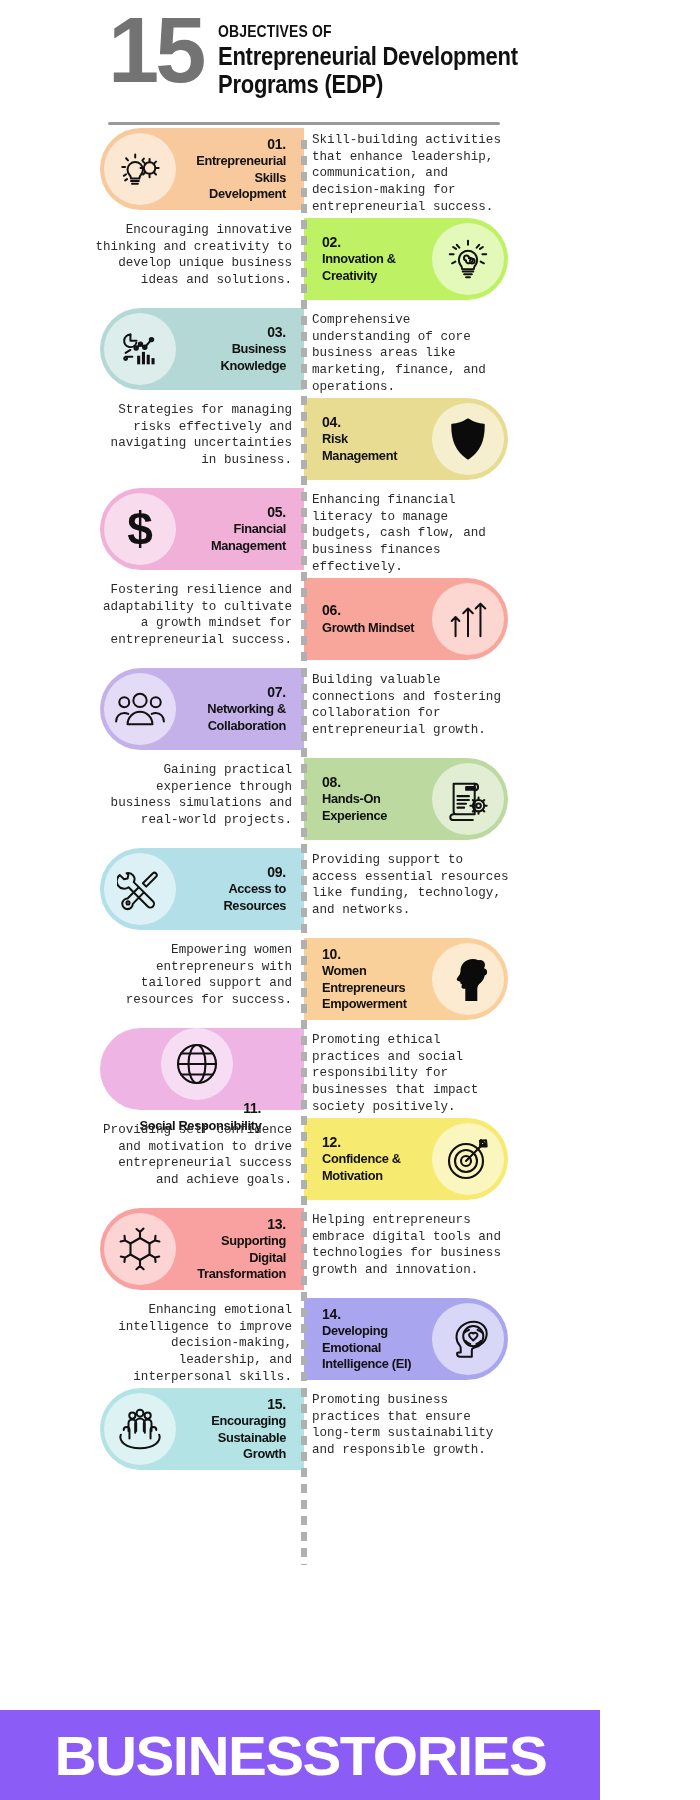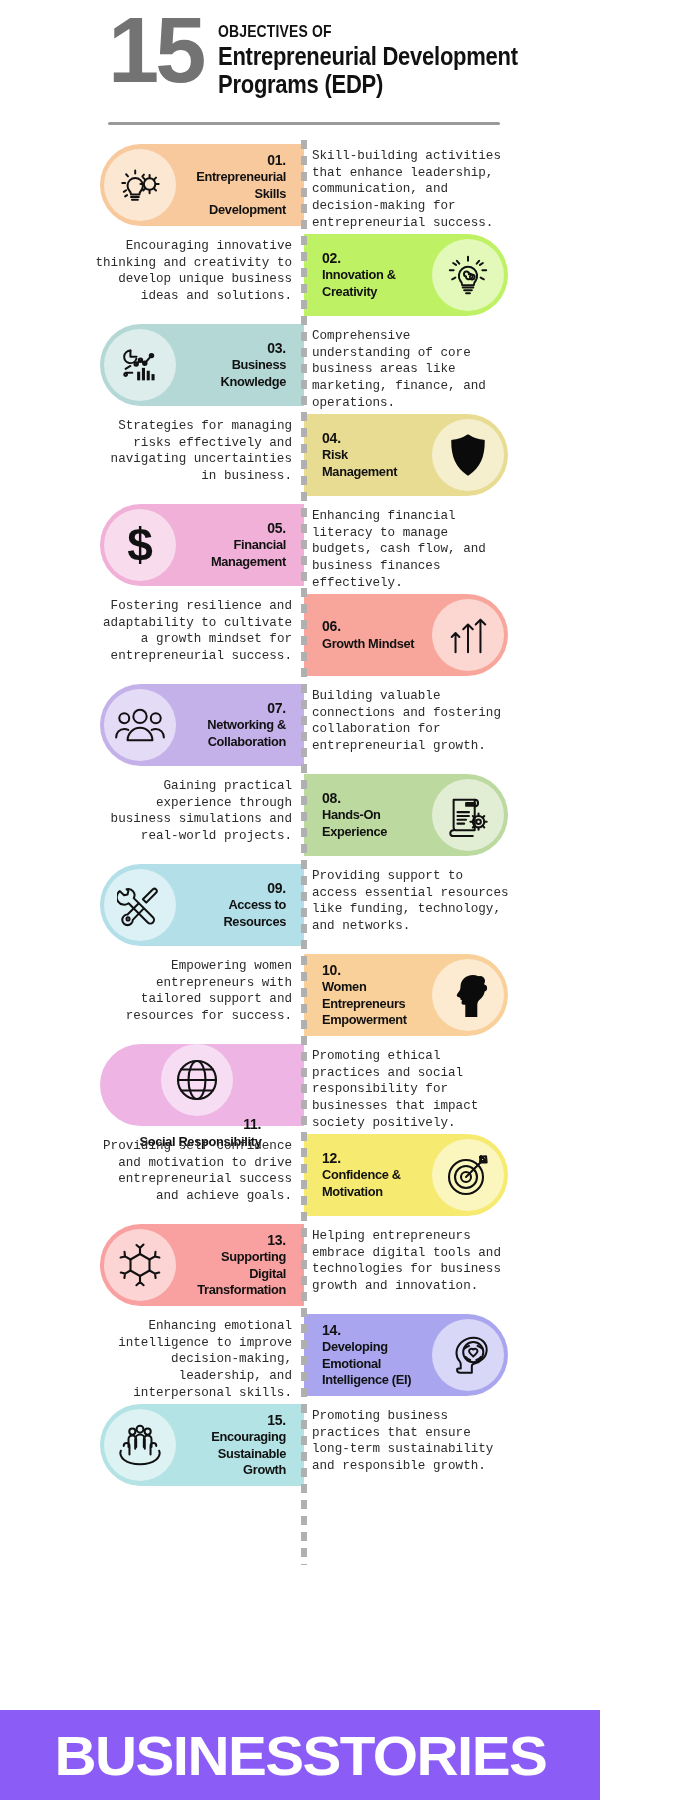--- a/index.html
+++ b/index.html
@@ -74,21 +74,21 @@
     width: 6px;
     height: 1425px;
     background-image: linear-gradient(to bottom, #b0b0b0 0, #b0b0b0 9px, transparent 9px, transparent 16px);
     background-size: 6px 16px;
     z-index: 4;
   }
 
   
   .rows {
     position: absolute;
-    left: 0; top: 140px;
+    left: 0; top: 124px;
     width: 672px;
   }
   .row {
     position: relative;
     height: 90px;
     width: 700px;
   }
   .pill {
     position: absolute;
     top: 4px;

